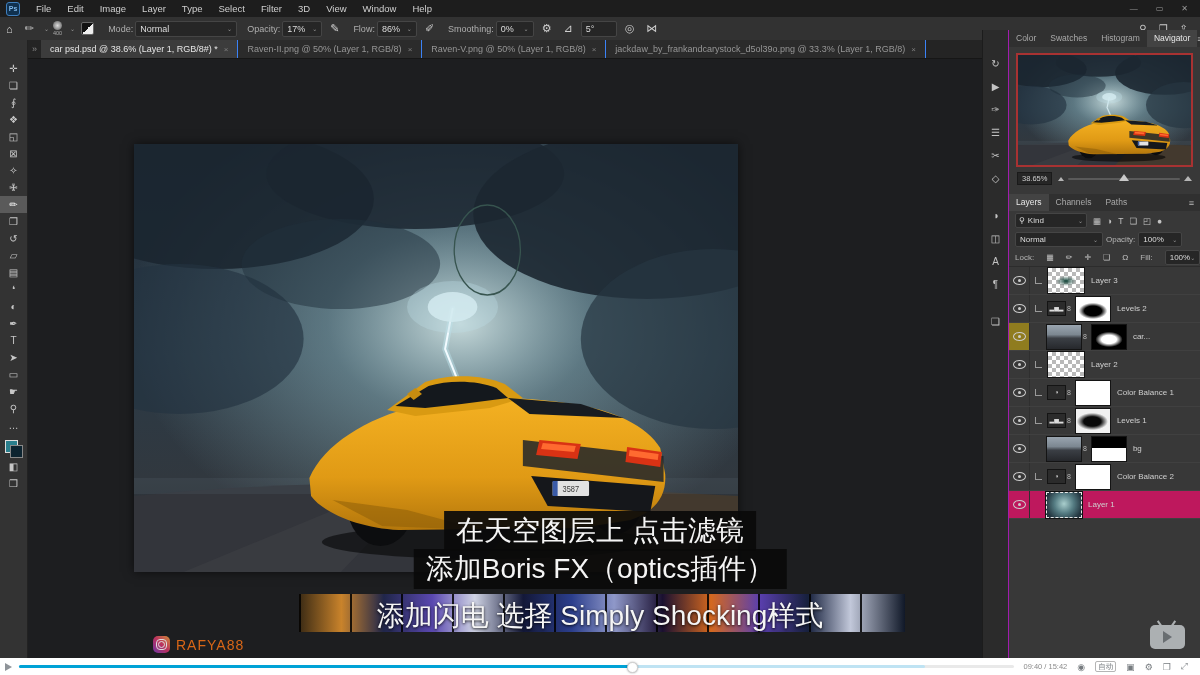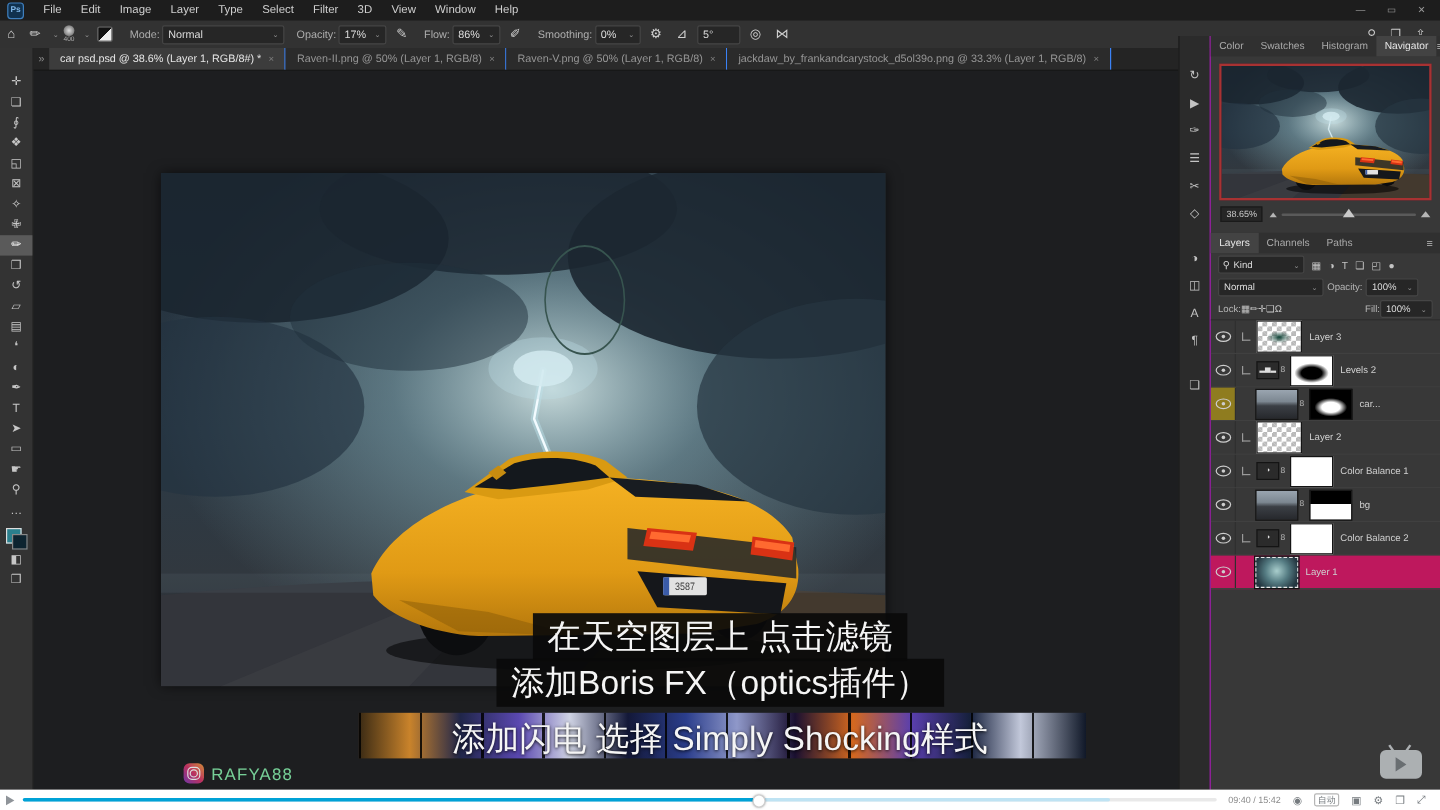--- a/index.html
+++ b/index.html
@@ -75,21 +75,21 @@
   .ztrack{position:relative;flex:1;height:2px;background:#5a5a5a;border-radius:1px;}
   .zthumb{position:absolute;left:45%;top:-4px;width:0;height:0;border-left:5px solid transparent;border-right:5px solid transparent;border-bottom:7px solid #c9c9c9;}
 
   .layersect{flex:1;display:flex;flex-direction:column;margin-top:4px;min-height:0;}
   .lrow{display:flex;align-items:center;padding:0 6px;color:#b5b5b5;font-size:8px;flex:0 0 auto;}
   .filter-row{height:19px;gap:3px;}
   .kindbox{display:flex;align-items:center;background:#262626;border:1px solid #454545;border-radius:2px;height:13px;padding:0 3px;color:#ddd;gap:3px;}
   .f-ico{color:#c3c3c3;font-size:8.5px;margin-left:3px;}
   .blend-row{height:19px;gap:3px;}
   .sel{display:flex;align-items:center;background:#262626;border:1px solid #454545;border-radius:2px;height:13px;padding:0 4px;color:#ddd;}
-  .lock-row{height:17px;gap:0;}
+  .lock-row{height:17px;gap:12px;}
   .lock-ico{color:#c3c3c3;font-size:8px;}
 
   .layerlist{flex:1;overflow:hidden;border-top:1px solid #2c2c2c;}
   .layer-row{display:flex;align-items:center;height:27px;border-bottom:1px solid #404040;background:#383838;}
   .layer-row.selected{background:#be185d;}
   .eyecell{width:20px;align-self:stretch;display:flex;align-items:center;justify-content:center;border-right:1px solid #2f2f2f;}
   .eyecell.hl{background:#8f7c1f;}
   .eye{width:11px;height:7px;border:1px solid #cdcdcd;border-radius:50%;position:relative;}
   .eye::after{content:"";position:absolute;left:50%;top:50%;width:3px;height:3px;margin:-1.5px;border-radius:50%;background:#cdcdcd;}
   .clip{width:6px;height:6px;border-left:1px solid #9a9a9a;border-bottom:1px solid #9a9a9a;margin:0 2px 0 5px;}
@@ -117,21 +117,21 @@
     background:
       repeating-linear-gradient(90deg,rgba(0,0,0,.85) 0 2px,rgba(0,0,0,0) 2px 51px),
       linear-gradient(90deg,#3a2a14 0%,#c9832b 7%,#20264a 14%,#5a48b0 22%,#cfd3e4 29%,#131838 37%,#2b3e8c 45%,#8f98c9 52%,#1a1030 60%,#d4681f 68%,#5a3fae 76%,#16203c 84%,#c2c8da 91%,#101828 100%);}
   .sub3{z-index:7;text-shadow:0 1px 3px rgba(0,0,0,.9);}
 
   
   .insta{position:absolute;left:153px;bottom:22px;display:flex;align-items:center;gap:6px;z-index:6;opacity:.85;}
   .insta-ico{width:17px;height:17px;border-radius:5px;background:linear-gradient(45deg,#7b3bbd,#d6356b,#f2a33c);position:relative;}
   .insta-ico::after{content:"";position:absolute;inset:3px;border:1.5px solid #fff;border-radius:4px;}
   .insta-ico::before{content:"";position:absolute;left:50%;top:50%;width:5px;height:5px;margin:-3.2px;border:1.5px solid #fff;border-radius:50%;z-index:1;}
-  .insta-name{color:#86efac;font-size:14px;letter-spacing:1px;}
+  .insta-name{color:#f97316;font-size:14px;letter-spacing:1px;}
   .tvmark{position:absolute;right:15px;bottom:26px;width:35px;height:24px;background:#b9bdc0;border-radius:5px;z-index:6;opacity:.9;}
   .tvmark::before{content:"";position:absolute;left:8px;top:-7px;width:8px;height:7px;
      border-left:2px solid #b9bdc0;transform:rotate(-35deg);}
   .tvmark::after{content:"";position:absolute;right:10px;top:-7px;width:8px;height:7px;
      border-right:2px solid #b9bdc0;transform:rotate(35deg);}
   .tv-play{position:absolute;left:13px;top:6px;width:0;height:0;border-left:9px solid #6f7478;
      border-top:6px solid transparent;border-bottom:6px solid transparent;}
 
   
   .player{position:absolute;left:0;right:0;bottom:0;height:17px;background:#ffffff;display:flex;align-items:center;z-index:8;}
@@ -479,20 +479,30 @@
               <div class="clip"></div>
               <div class="lthumb sz-icon">◑</div>
               <span class="lnk">8</span>
               <div class="lthumb sz-big m-white"></div>
               <span class="lname">Color Balance 1</span>
             </div>
             <div class="layer-row">
               <div class="eyecell">
                   <div class="eye"></div>
                 </div>
+              <div class="clip"></div>
+              <div class="lthumb sz-icon">▂▅▂</div>
+              <span class="lnk">8</span>
+              <div class="lthumb sz-big m-darkblob"></div>
+              <span class="lname">Levels 1</span>
+            </div>
+            <div class="layer-row">
+              <div class="eyecell">
+                  <div class="eye"></div>
+                </div>
               <div class="noclip"></div>
               <div class="lthumb sz-big t-photo"></div>
               <span class="lnk">8</span>
               <div class="lthumb sz-big m-half"></div>
               <span class="lname">bg</span>
             </div>
             <div class="layer-row">
               <div class="eyecell">
                   <div class="eye"></div>
                 </div>

